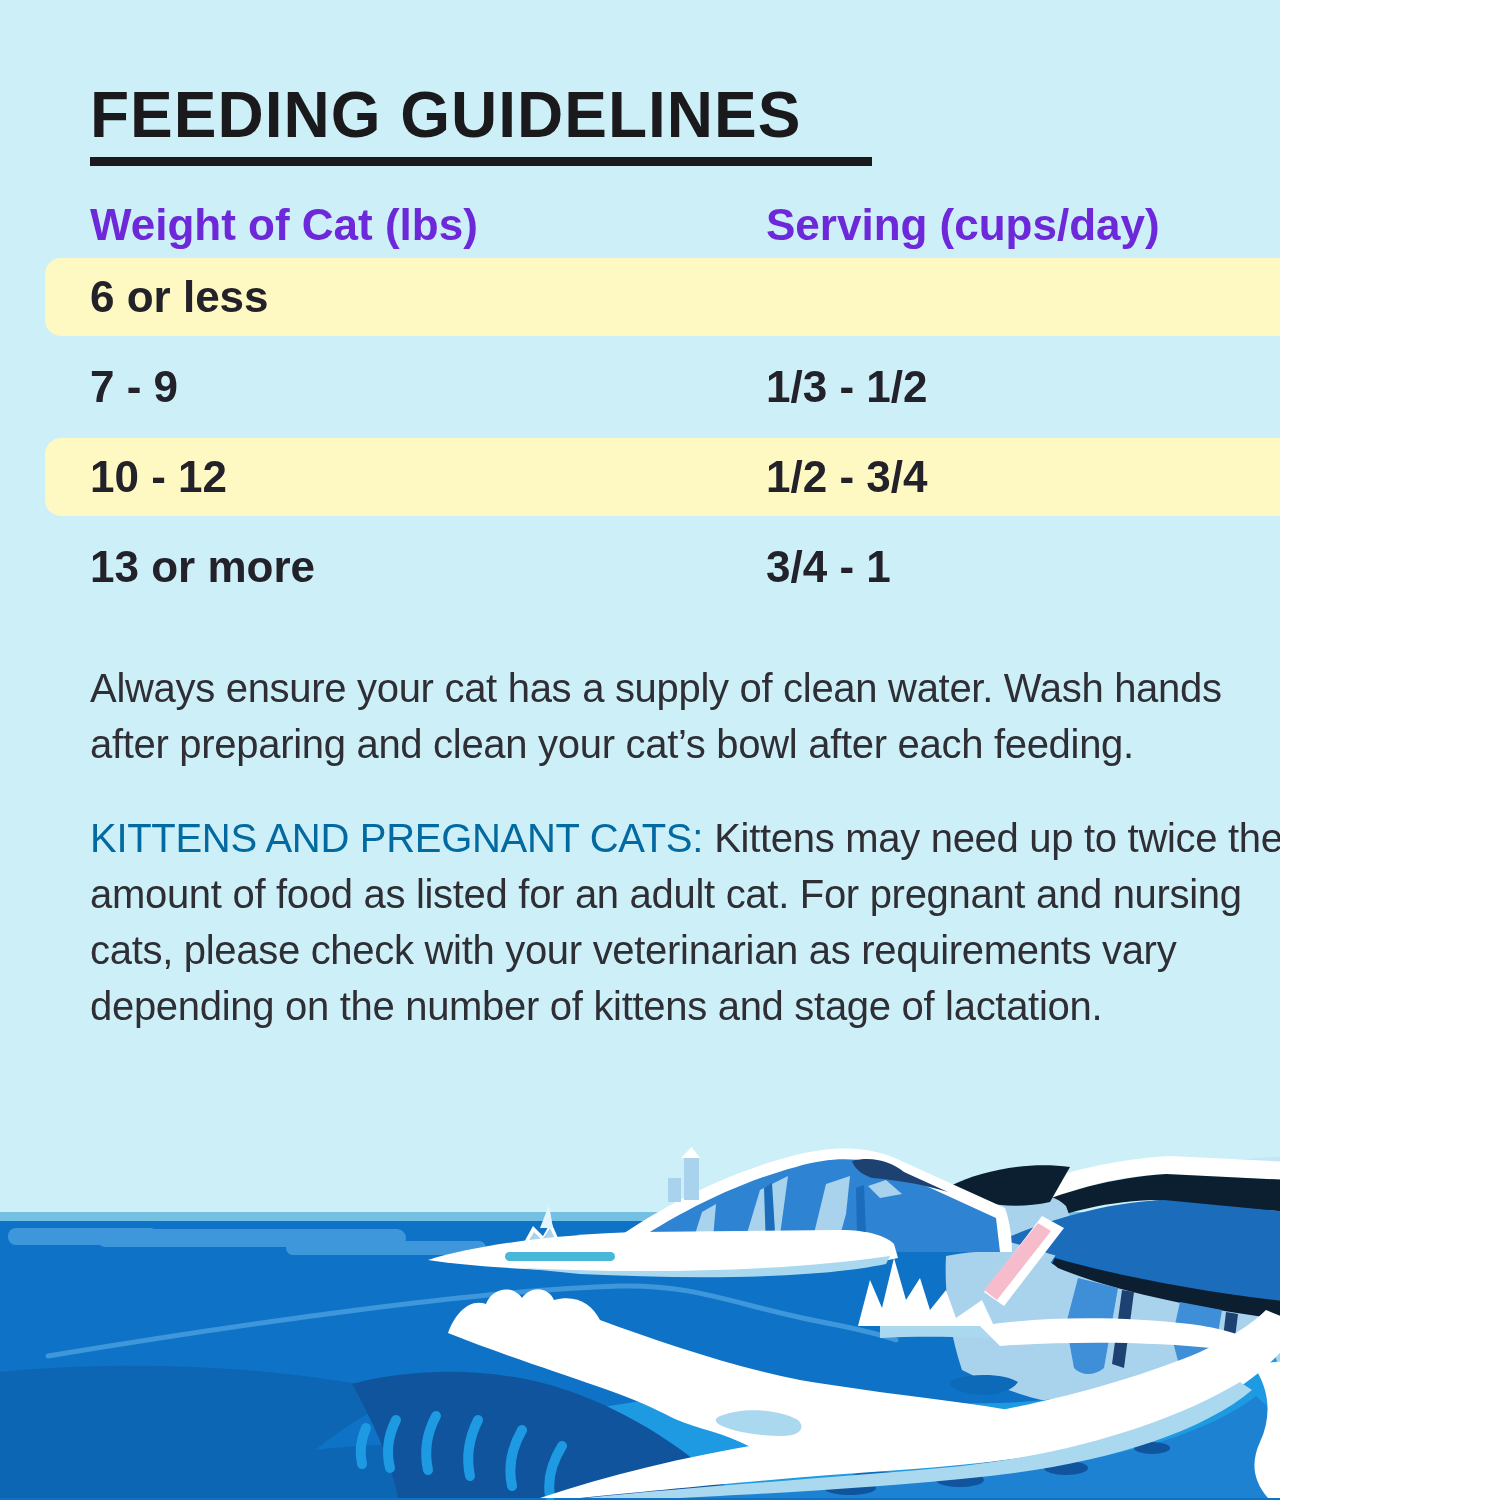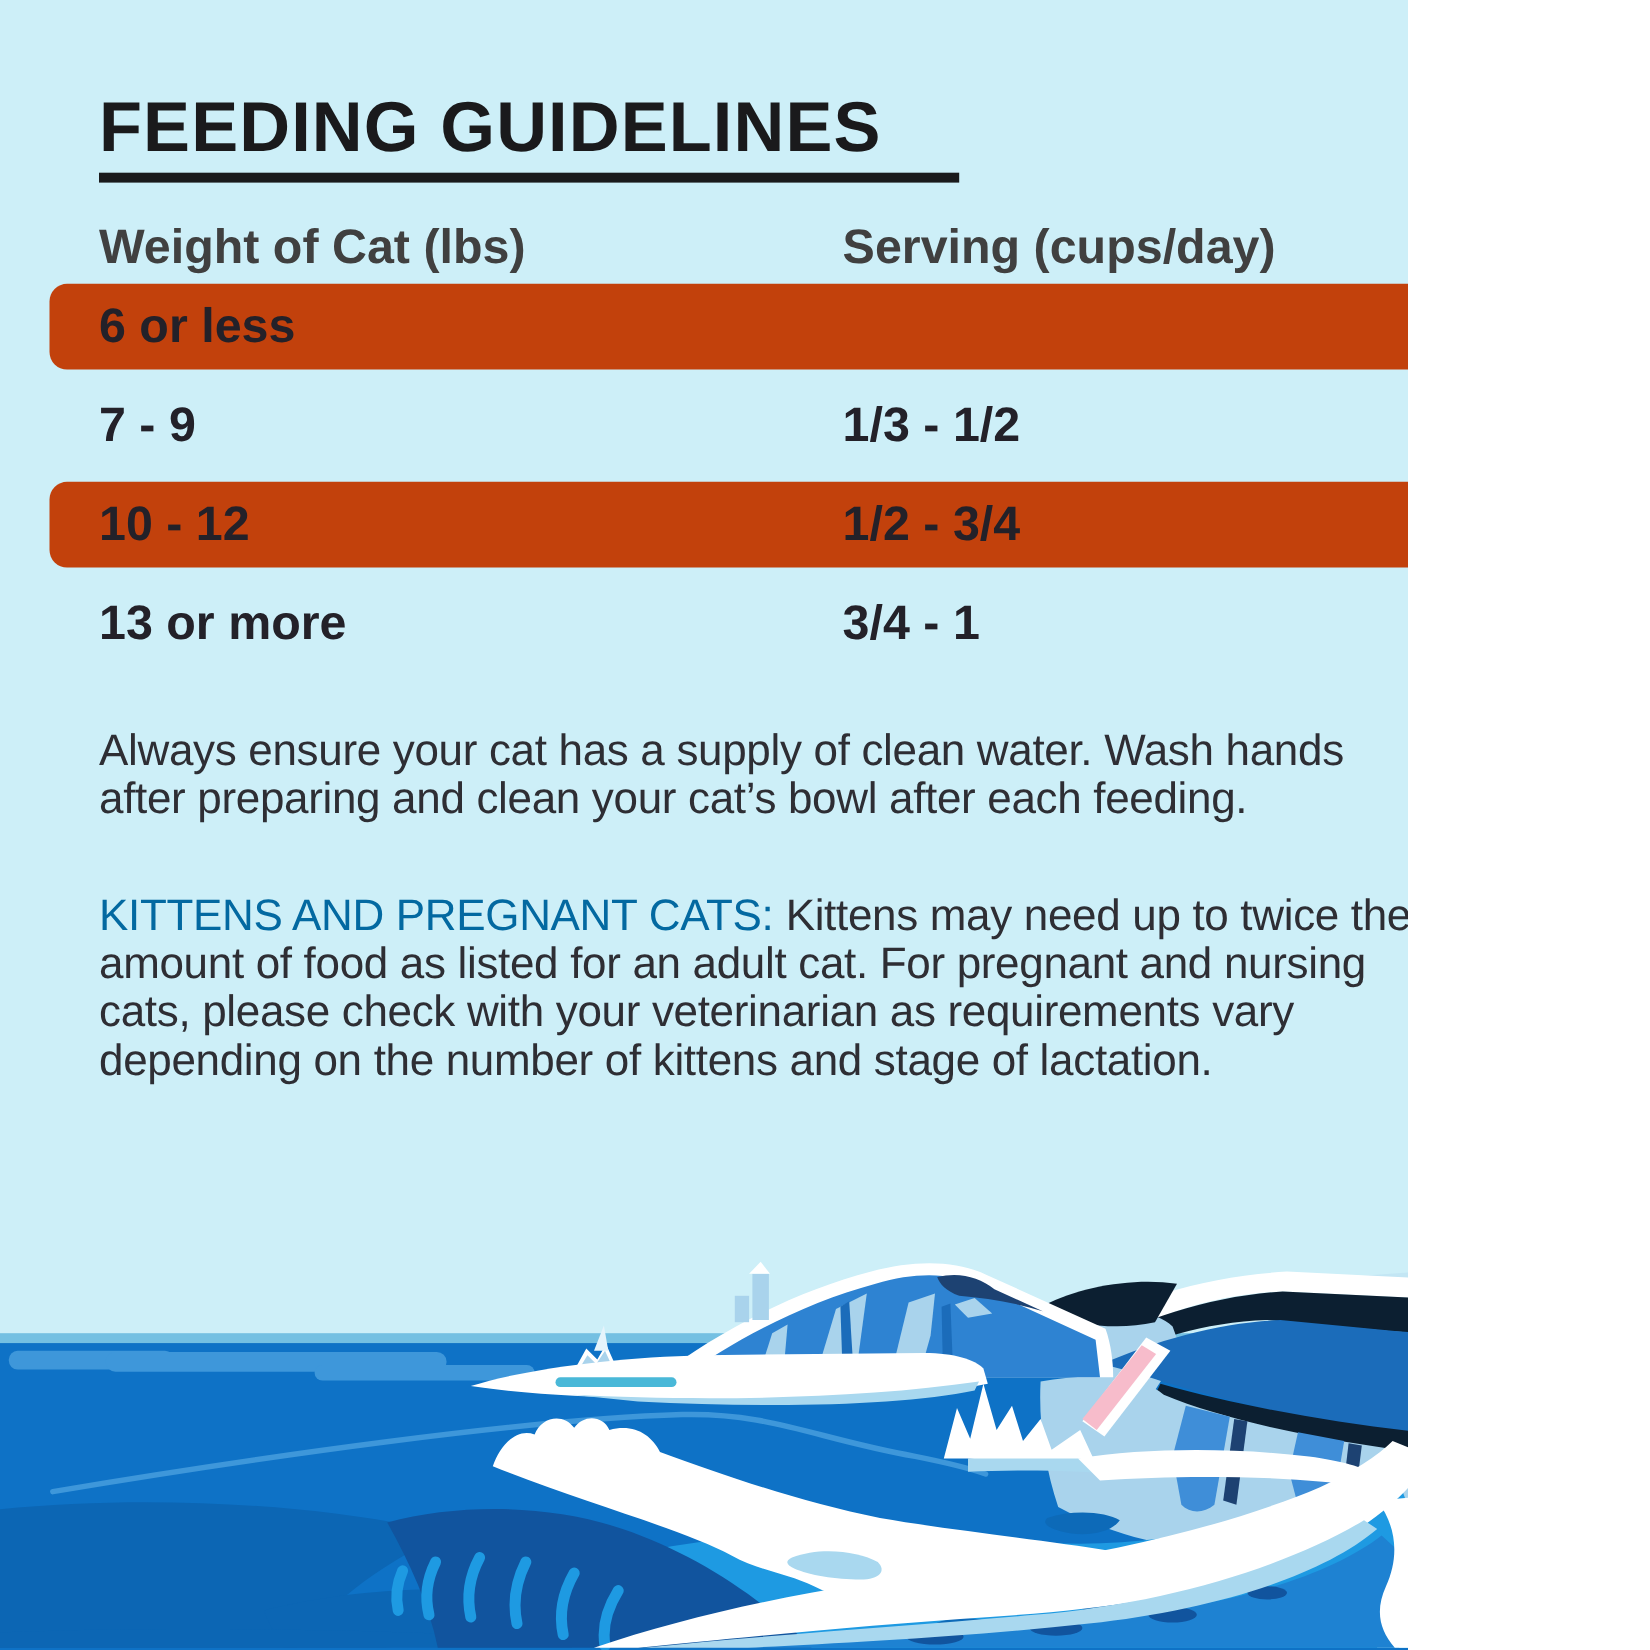--- a/index.html
+++ b/index.html
@@ -16,36 +16,36 @@
     color: #1a1a1c;
   }
   .title-underline {
     position: absolute; left: 90px; top: 157px;
     width: 782px; height: 9px; background: #1a1a1c;
   }
   .feeding-table { position: absolute; left: 45px; top: 196px; width: 1410px; }
   .t-header {
     display: flex; align-items: center;
     padding: 0 45px; height: 58px;
-    font-size: 44px; font-weight: 700; color: #404040;
+    font-size: 44px; font-weight: 700; color: #6d28d9;
   }
   .t-rows { margin-top: 4px; }
   .t-row {
     display: flex; align-items: center;
     height: 78px; margin-bottom: 12px;
     padding: 0 45px;
     font-size: 44px; font-weight: 700; color: #232129;
     border-radius: 16px;
   }
-  .t-row.highlight { background: #c2410c; }
+  .t-row.highlight { background: #fef9c3; }
   .cell-weight { width: 676px; flex: none; }
   .cell-serving { flex: 1; }
   .note {
     position: absolute; left: 90px; width: 1360px;
-    font-size: 40px; line-height: 44px; color: #2e2e34;
+    font-size: 40px; line-height: 56px; color: #2e2e34;
     letter-spacing: -0.3px;
     white-space: pre-line;
   }
   .note-water { top: 660px; }
   .note-kittens { top: 810px; }
   .note-lead { font-weight: 400; color: #0369a1; margin-right: 0.28em; white-space: normal; }
   .illustration {
     position: absolute; left: 0; bottom: 0;
     width: 1500px; height: 372px; display: block;
   }

